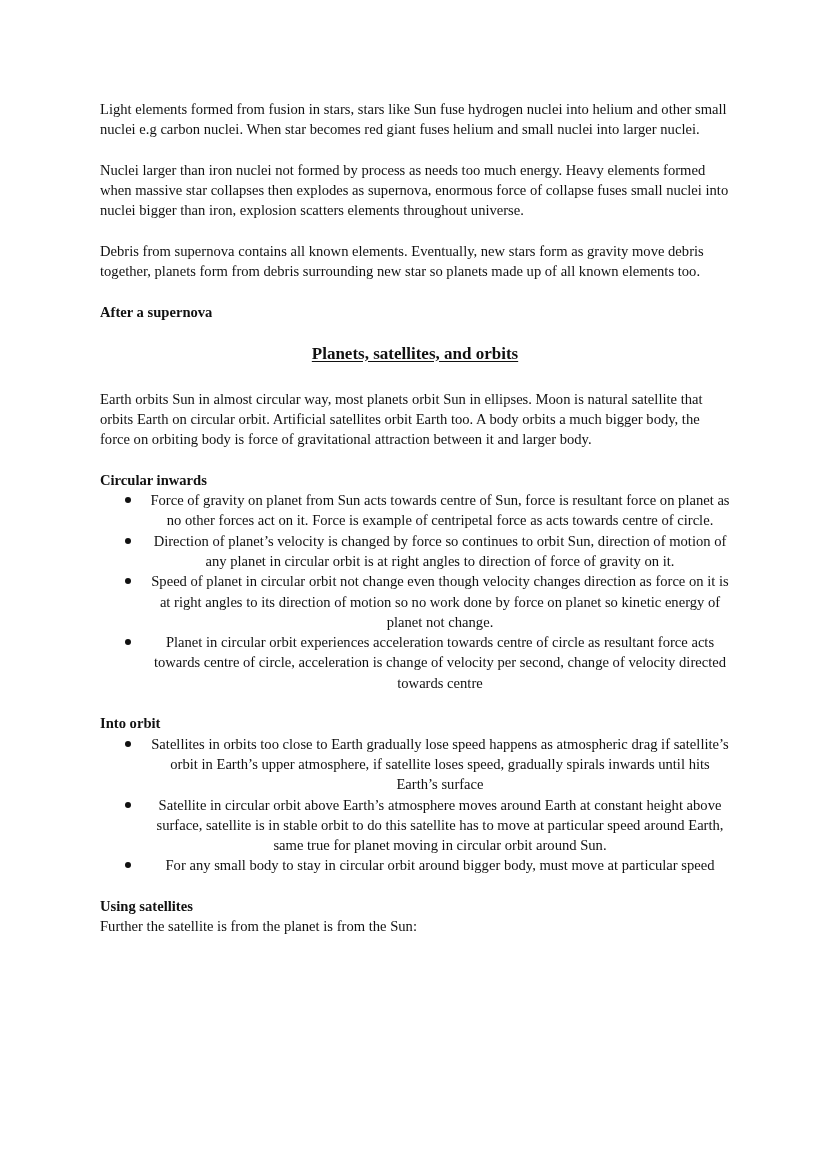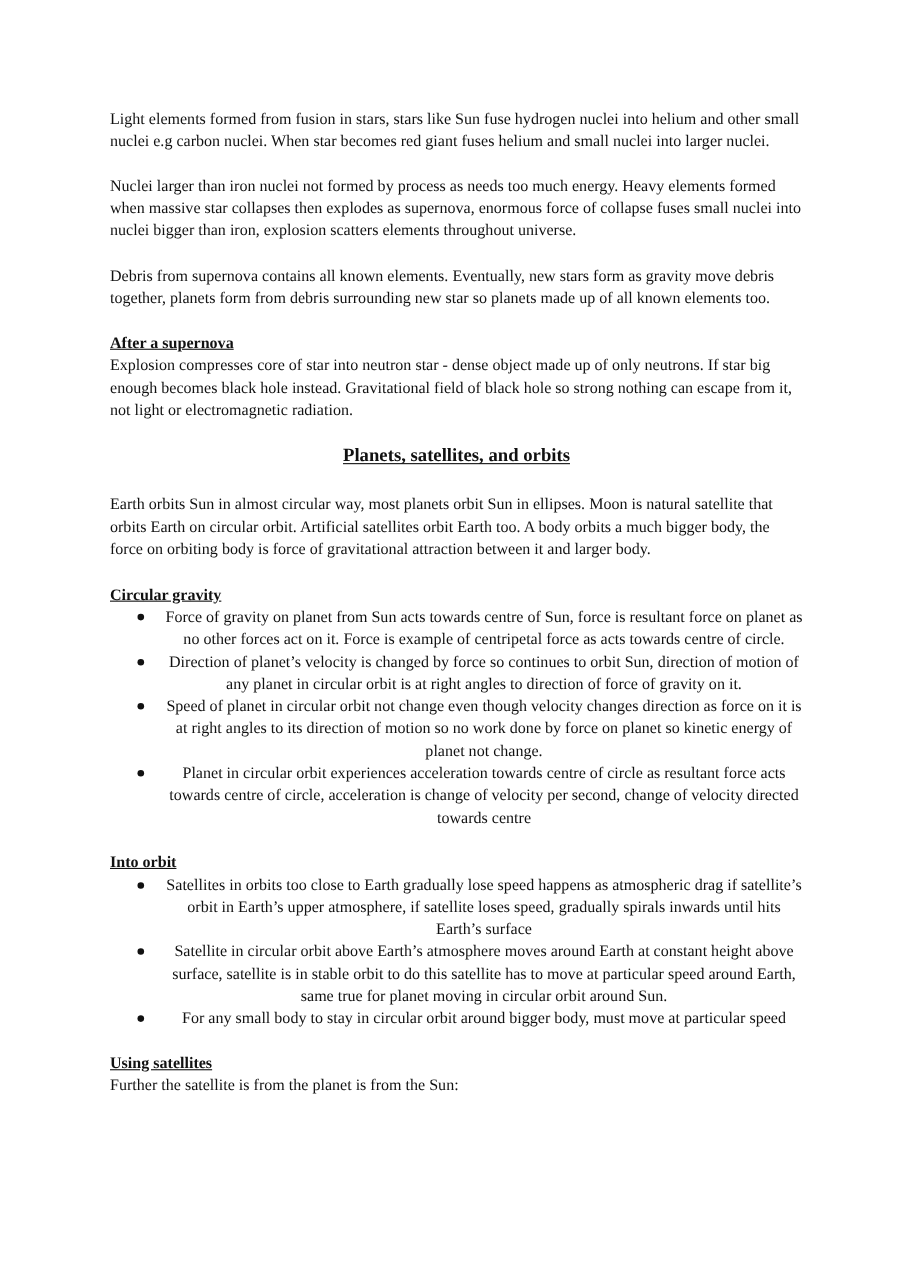--- a/index.html
+++ b/index.html
@@ -24,21 +24,20 @@
       line-height: 20.3px;
     }
     p {
       margin: 0;
     }
     .para {
       margin-bottom: 20.3px;
     }
     .heading {
       font-weight: bold;
-      text-decoration: underline;
     }
     .section-title {
       text-align: center;
       font-size: 17px;
       text-decoration: underline;
       text-underline-offset: 2px;
       margin: 3px 0 24px 0;
       line-height: 22px;
     }
     ul.bullets {
@@ -68,29 +67,28 @@
 <body>
 
 <div class="page">
 
   <p class="para">Light elements formed from fusion in stars, stars like Sun fuse hydrogen nuclei into helium and other small nuclei e.g carbon nuclei. When star becomes red giant fuses helium and small nuclei into larger nuclei.</p>
   <p class="para">Nuclei larger than iron nuclei not formed by process as needs too much energy. Heavy elements formed when massive star collapses then explodes as supernova, enormous force of collapse fuses small nuclei into nuclei bigger than iron, explosion scatters elements throughout universe.</p>
   <p class="para">Debris from supernova contains all known elements. Eventually, new stars form as gravity move debris together, planets form from debris surrounding new star so planets made up of all known elements too.</p>
 
   <div class="block">
     <p class="heading">After a supernova</p>
-    <p>Explosion compresses core of star into neutron star - dense object made up of only neutrons. If star big enough becomes black hole instead. Gravitational field of black hole so strong nothing can escape from it, not light or electromagnetic radiation.</p>
   </div>
 
   <h2 class="section-title">Planets, satellites, and orbits</h2>
 
   <p class="para">Earth orbits Sun in almost circular way, most planets orbit Sun in ellipses. Moon is natural satellite that orbits Earth on circular orbit. Artificial satellites orbit Earth too. A body orbits a much bigger body, the force on orbiting body is force of gravitational attraction between it and larger body.</p>
 
   <div class="block">
-    <p class="heading">Circular gravity</p>
+    <p class="heading">Circular inwards</p>
     <ul class="bullets">
       <li><span class="bullet-dot"></span><span>Force of gravity on planet from Sun acts towards centre of Sun, force is resultant force on planet as no other forces act on it. Force is example of centripetal force as acts towards centre of circle.</span></li>
       <li><span class="bullet-dot"></span><span>Direction of planet’s velocity is changed by force so continues to orbit Sun, direction of motion of any planet in circular orbit is at right angles to direction of force of gravity on it.</span></li>
       <li><span class="bullet-dot"></span><span>Speed of planet in circular orbit not change even though velocity changes direction as force on it is at right angles to its direction of motion so no work done by force on planet so kinetic energy of planet not change.</span></li>
       <li><span class="bullet-dot"></span><span>Planet in circular orbit experiences acceleration towards centre of circle as resultant force acts towards centre of circle, acceleration is change of velocity per second, change of velocity directed towards centre</span></li>
     </ul>
   </div>
 
   <div class="block">
     <p class="heading">Into orbit</p>

